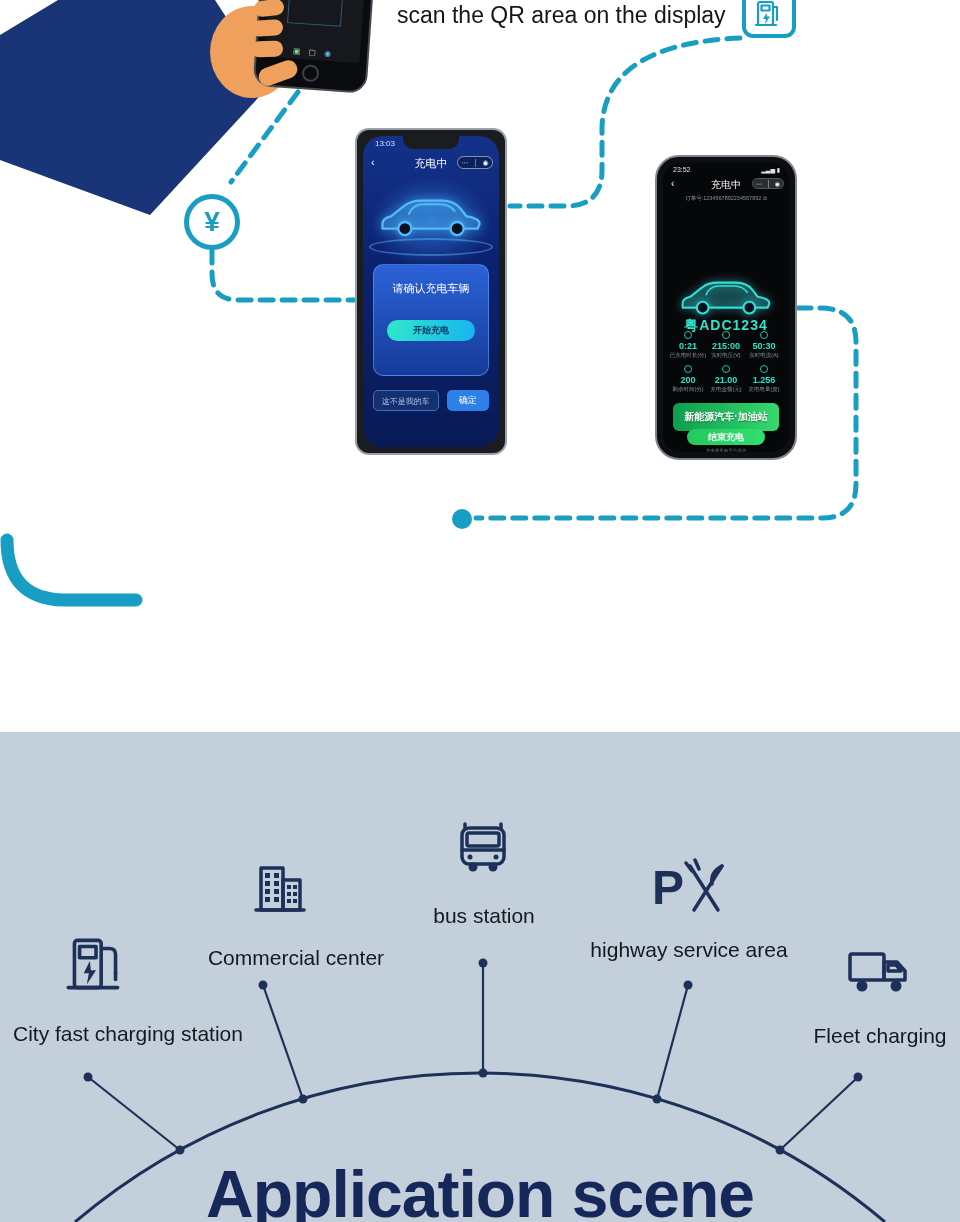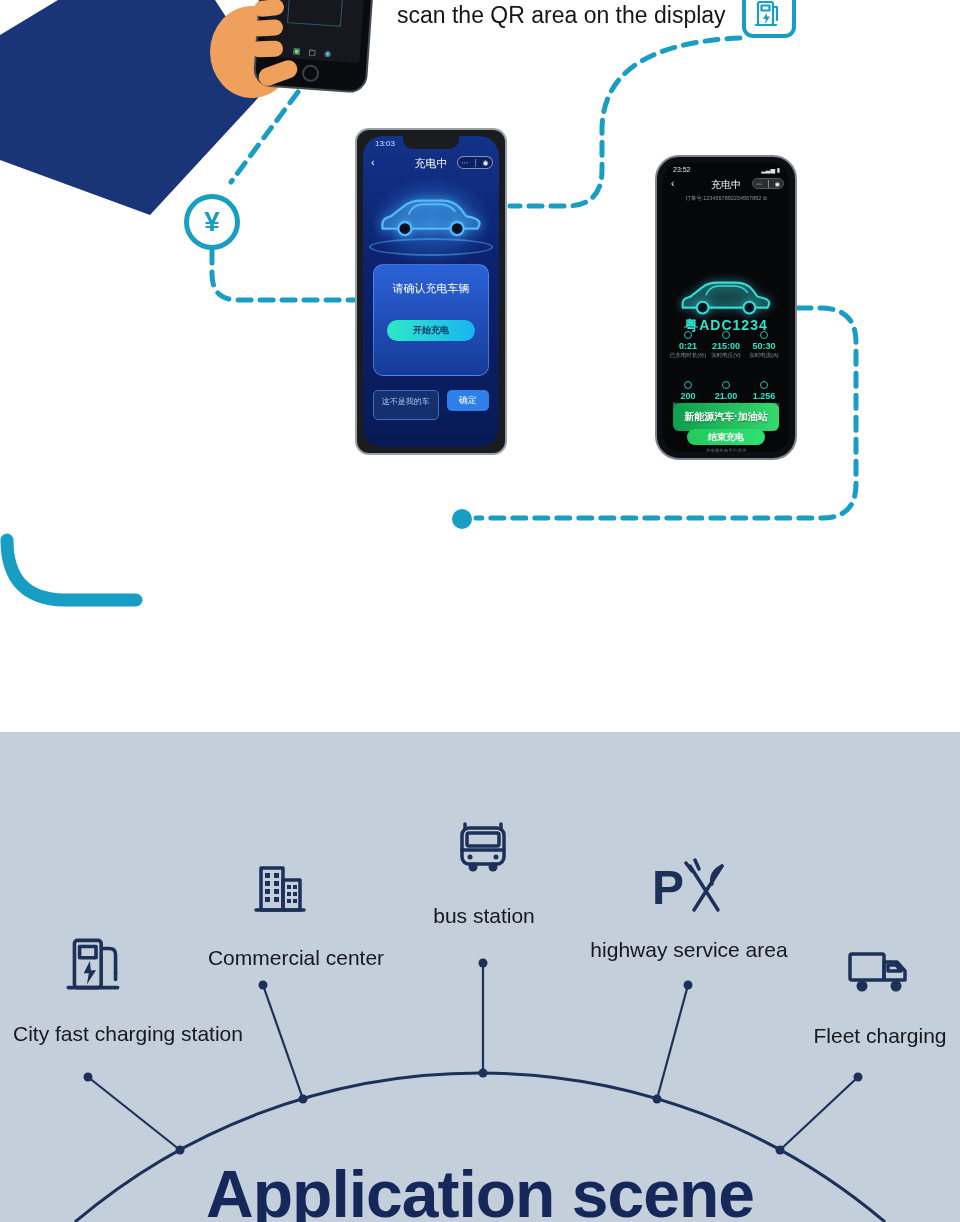--- a/index.html
+++ b/index.html
@@ -61,21 +61,21 @@
   .car-a{position:absolute;left:50%;top:56px;transform:translateX(-50%);color:#56b8ff;}
   .ring-a{position:absolute;left:50%;top:102px;transform:translateX(-50%);width:124px;height:18px;
       border:2px solid rgba(90,190,255,.45);border-radius:50%;box-sizing:border-box;}
   .panel-a{position:absolute;left:10px;right:10px;top:128px;height:112px;border-radius:10px;
       background:linear-gradient(180deg,rgba(47,104,224,.92),rgba(23,62,158,.92));
       border:1px solid rgba(130,180,255,.45);text-align:center;box-sizing:border-box;}
   .panel-title{margin-top:16px;font-size:11px;font-weight:normal;color:#fff;}
   .pill-a{margin:24px auto 0;width:88px;height:21px;border-radius:11px;line-height:21px;
       background:linear-gradient(90deg,#2ee8c9,#19b4f0);color:#053a63;font-size:9px;font-weight:bold;text-align:center;}
   .btnrow-a{position:absolute;left:10px;right:10px;top:254px;display:flex;gap:8px;justify-content:center;}
-  .btn-ghost{width:74px;height:30px;line-height:21px;background:#14306e;border:1px solid #3f6cc4;border-radius:5px;
+  .btn-ghost{width:74px;height:21px;line-height:21px;background:#14306e;border:1px solid #3f6cc4;border-radius:5px;
       color:#a9c2f2;font-size:8px;text-align:center;box-sizing:border-box;}
   .btn-primary{width:48px;height:21px;line-height:21px;background:#2e80e8;border-radius:5px;color:#fff;font-size:9px;text-align:center;}
 
   
   .phone-b{position:absolute;left:655px;top:155px;width:142px;height:305px;background:#0d0e11;
       border:2px solid #80858d;border-radius:24px;box-sizing:border-box;}
   .screen-b{position:absolute;left:6px;right:6px;top:6px;bottom:6px;border-radius:18px;overflow:hidden;background:#060709;}
   .time-b{position:absolute;left:10px;top:3px;font-size:7px;color:#dfe3e8;}
   .sticons-b{position:absolute;right:9px;top:3px;font-size:6px;color:#dfe3e8;}
   .back-b{left:8px;top:15px;font-size:10px;}
@@ -84,21 +84,21 @@
   .order-b{position:absolute;left:0;right:0;top:32px;text-align:center;font-size:5.5px;color:#8b939e;}
   .gauge{position:absolute;left:50%;top:44px;transform:translateX(-50%);width:74px;height:74px;border-radius:50%;
       background:conic-gradient(from 220deg,#1fe0c8 0deg,#12b5a2 250deg,#15333d 250deg,#15333d 360deg);}
   .gauge-in{position:absolute;left:5px;right:5px;top:5px;bottom:5px;border-radius:50%;background:#060709;
       display:flex;flex-direction:column;align-items:center;justify-content:center;}
   .gauge-label{font-size:5.5px;color:#7f8a93;}
   .gauge-value{font-size:15px;font-weight:bold;color:#25e4cb;text-shadow:0 0 6px rgba(40,230,200,.8);}
   .car-b{position:absolute;left:50%;top:112px;transform:translateX(-50%);color:#2ee0cf;}
   .plate-b{position:absolute;left:0;right:0;top:154px;text-align:center;font-size:14px;font-weight:bold;
       letter-spacing:1px;color:#2fe3cc;}
-  .stats-b{position:absolute;left:6px;right:6px;top:168px;display:grid;grid-template-columns:repeat(3,1fr);row-gap:22px;}
+  .stats-b{position:absolute;left:6px;right:6px;top:168px;display:grid;grid-template-columns:repeat(3,1fr);row-gap:6px;}
   .stat{text-align:center;}
   .stat-ico{width:8px;height:8px;border:1.5px solid #1fbfae;border-radius:50%;margin:0 auto 2px;box-sizing:border-box;}
   .stat-value{font-size:9px;font-weight:bold;color:#25e4cb;}
   .stat-label{font-size:5.5px;color:#8b939e;margin-top:1px;}
   .banner-b{position:absolute;left:10px;right:10px;top:240px;height:28px;border-radius:6px;
       background:linear-gradient(90deg,#0e9e4e,#35d96e);display:flex;align-items:center;justify-content:center;
       color:#fff;font-size:10px;font-weight:bold;text-shadow:0 1px 1px rgba(0,60,20,.6);}
   .stop-b{position:absolute;left:24px;right:24px;top:266px;height:16px;border-radius:9px;
       background:linear-gradient(90deg,#23c95d,#2fe070);display:flex;align-items:center;justify-content:center;
       color:#fff;font-size:9px;font-weight:bold;}

